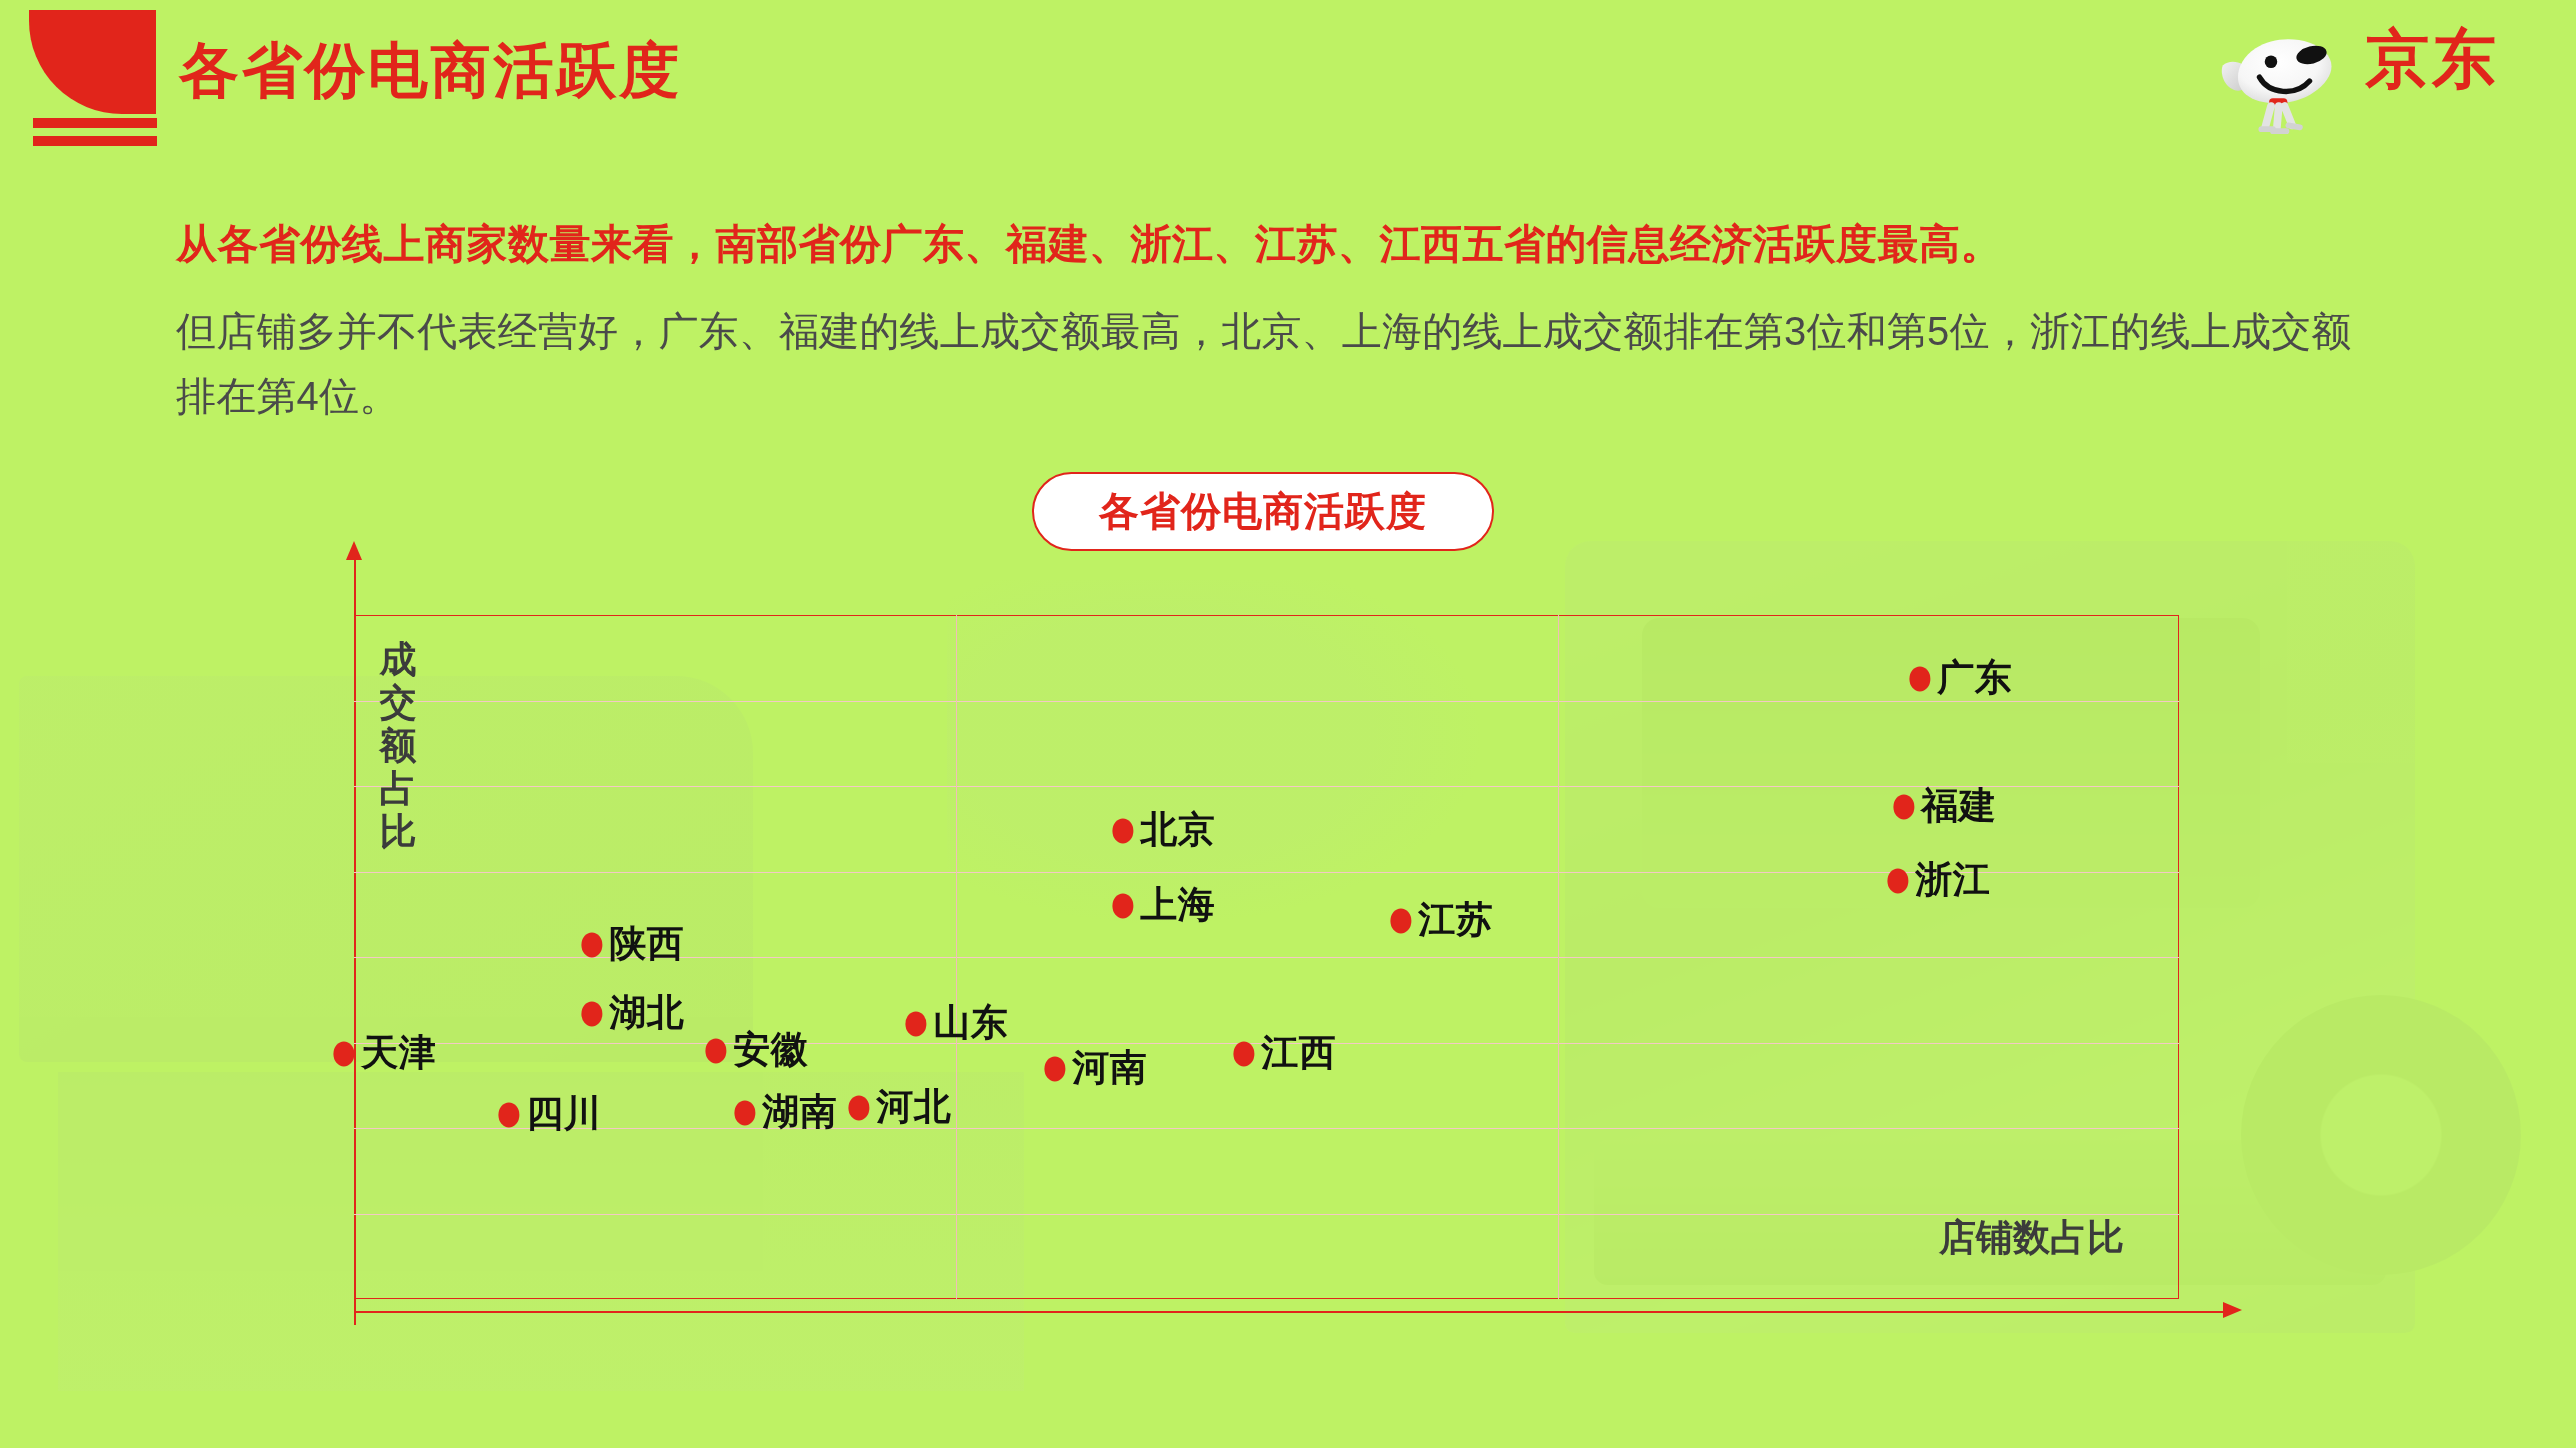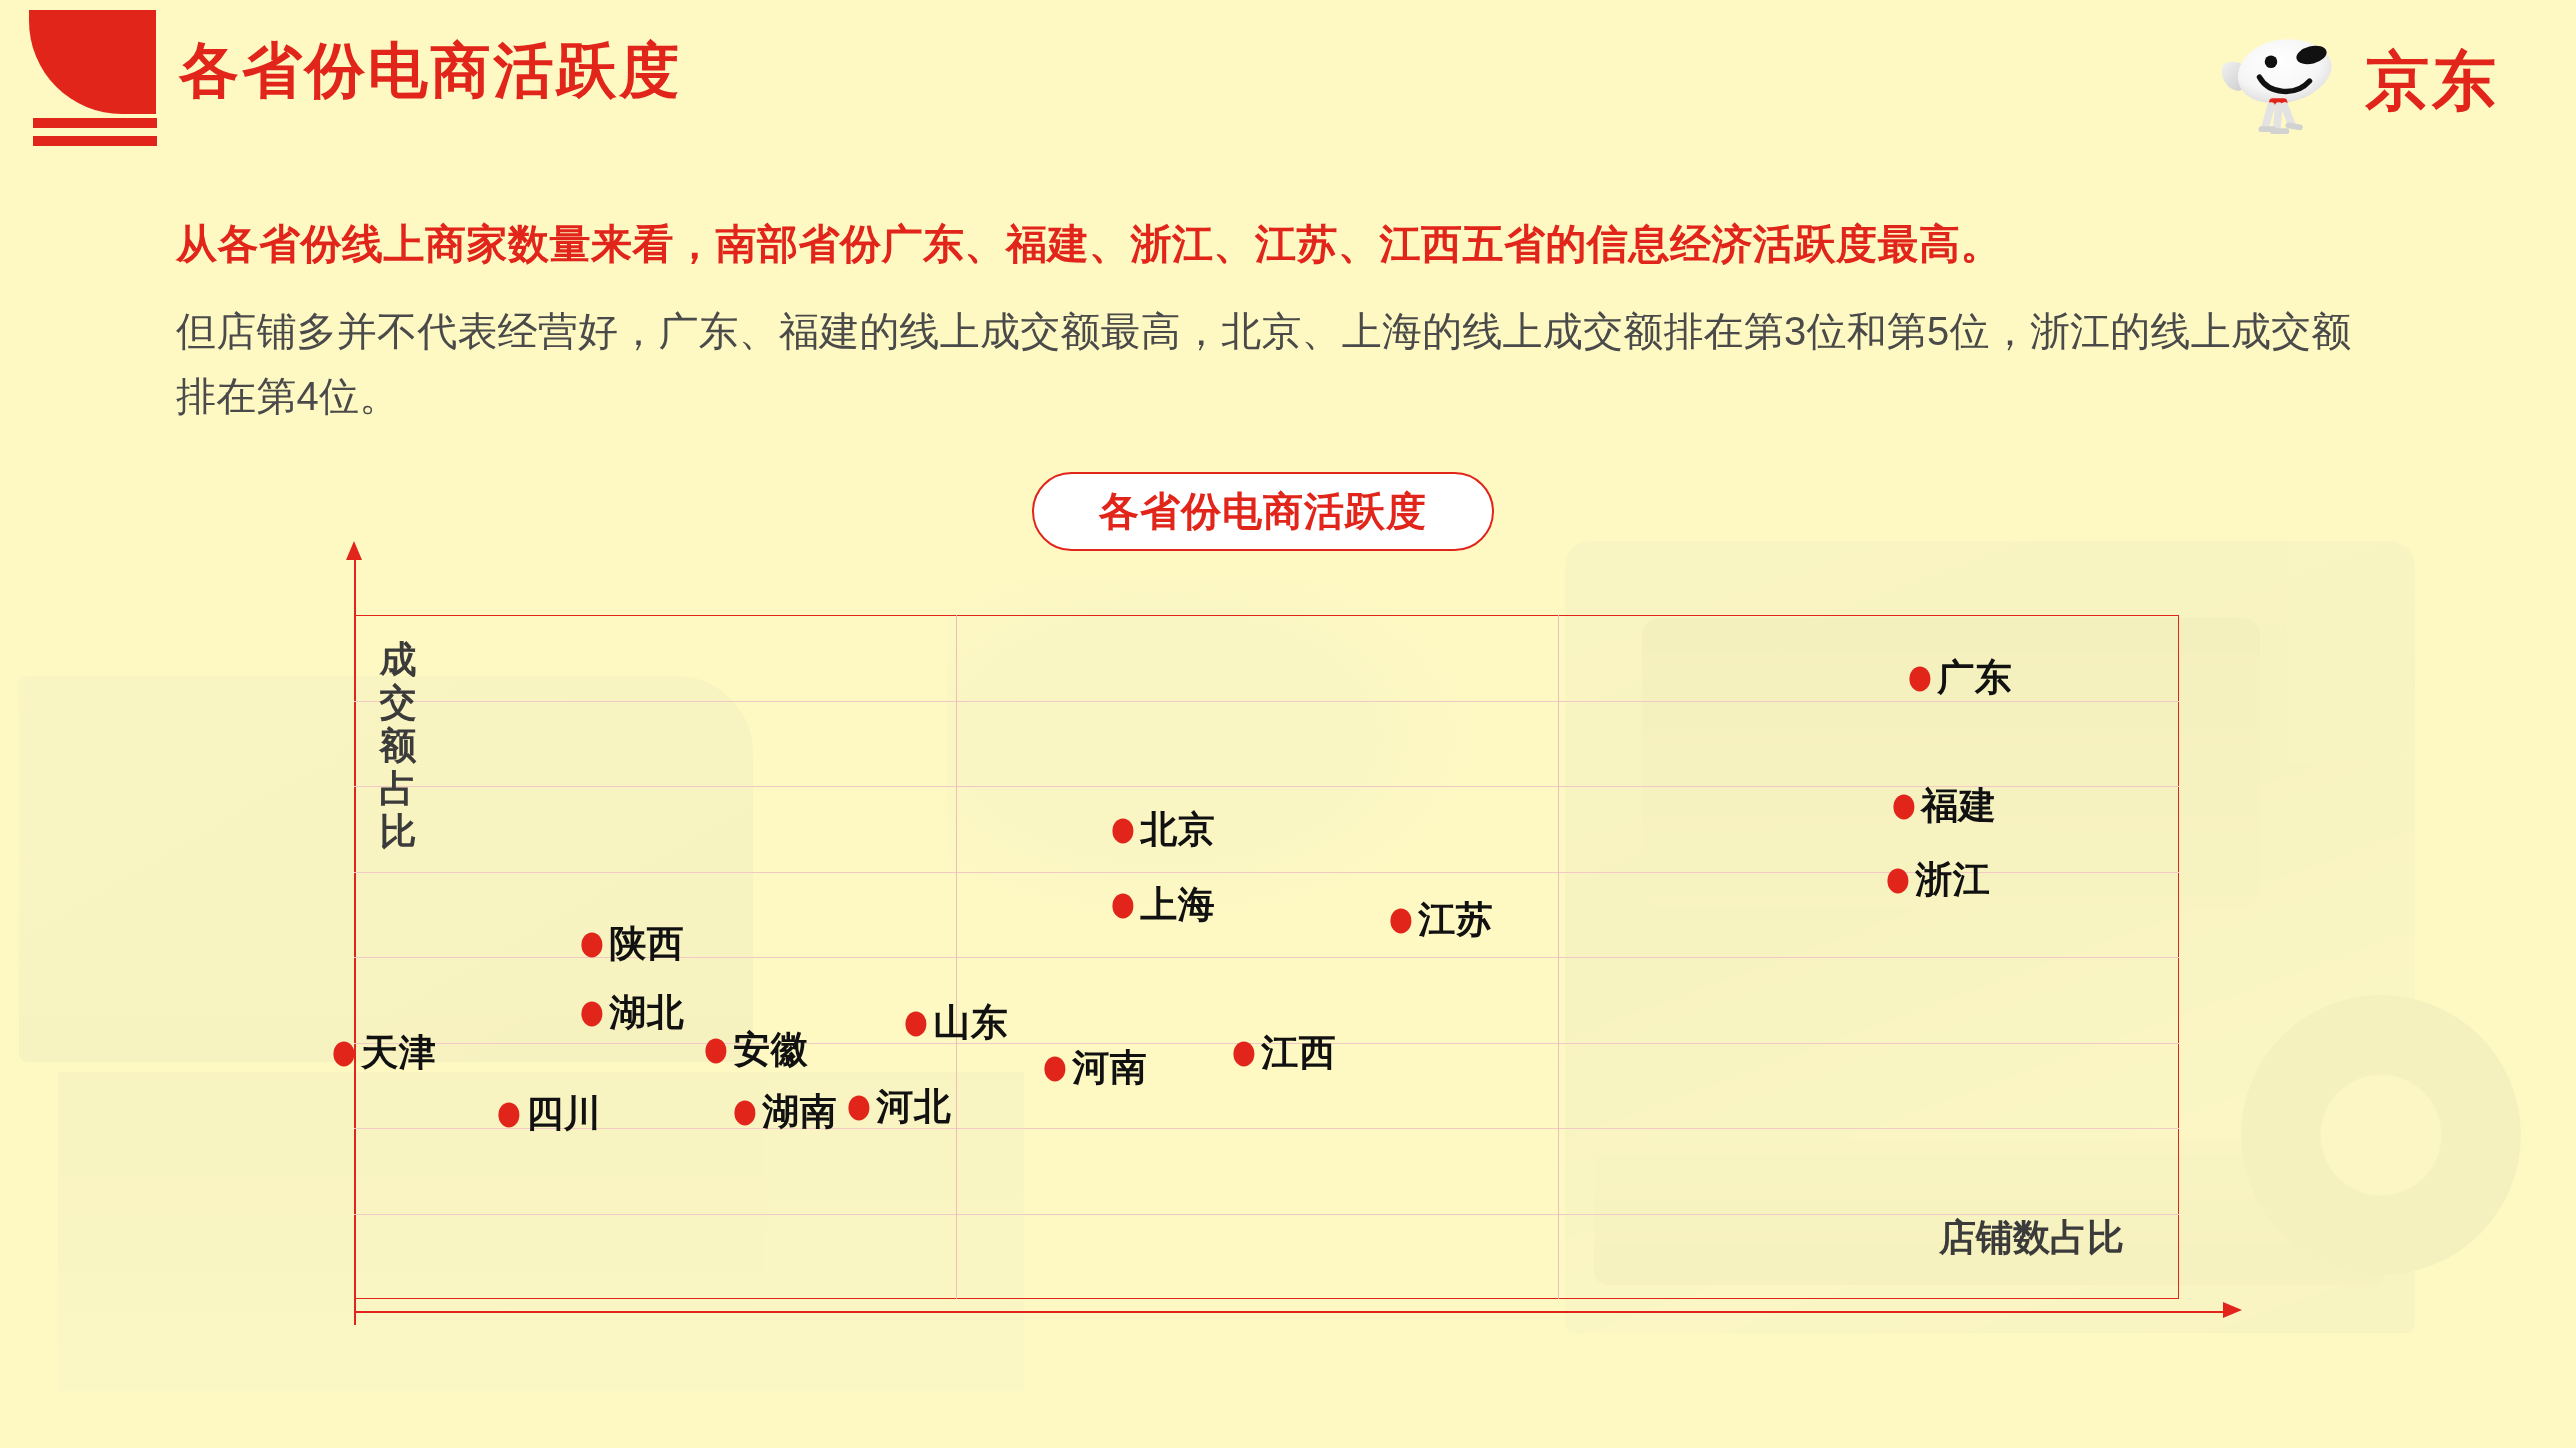--- a/index.html
+++ b/index.html
@@ -8,21 +8,21 @@
     background: #ffffff;
   }
   body {
     font-family: "Liberation Sans", "DejaVu Sans", sans-serif;
   }
   #slide {
     position: relative;
     width: 2576px;
     height: 1449px;
     overflow: hidden;
-    background: #fef9c3;
+    background: #bef264;
   }
 
   
   .bg-watermark {
     position: absolute;
     inset: 0;
     opacity: 0.055;
     pointer-events: none;
   }
   .bg-truck-body {
@@ -103,21 +103,20 @@
     color: #e1251b;
     letter-spacing: 2.9px;
     white-space: nowrap;
   }
 
   
   .jd-logo {
     position: absolute;
     right: 77px; top: 27px;
     display: flex;
-    align-items: center;
     gap: 13.5px;
   }
   .jd-dog { width: 135px; height: 108px; display:block; }
   .jd-word {
     font-size: 64px;
     font-weight: bold;
     color: #e1251b;
     letter-spacing: 2.9px;
     line-height: 1;
   }

